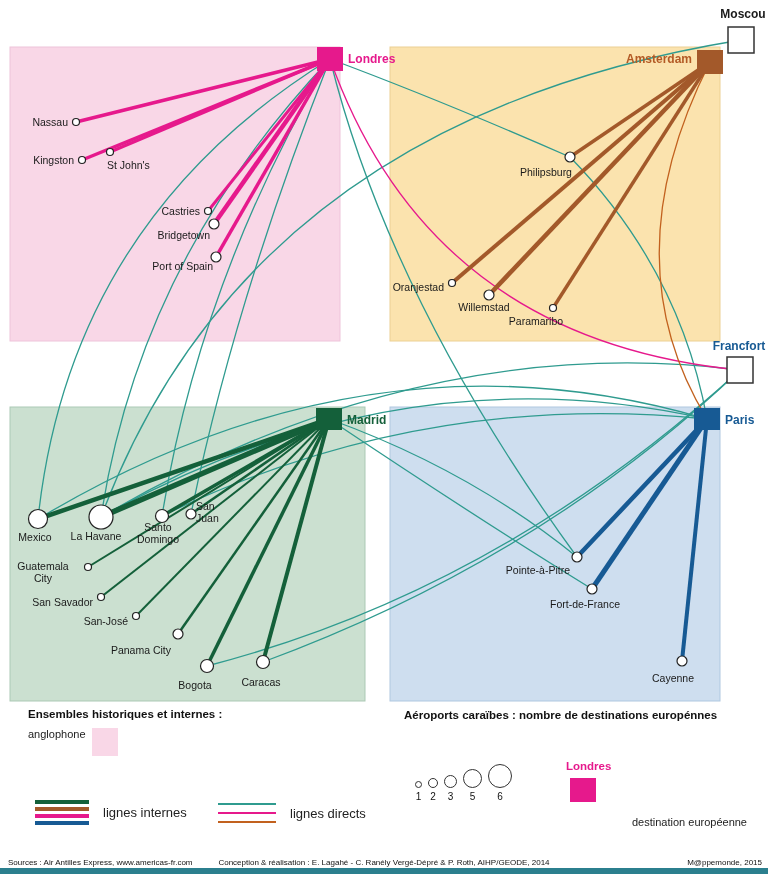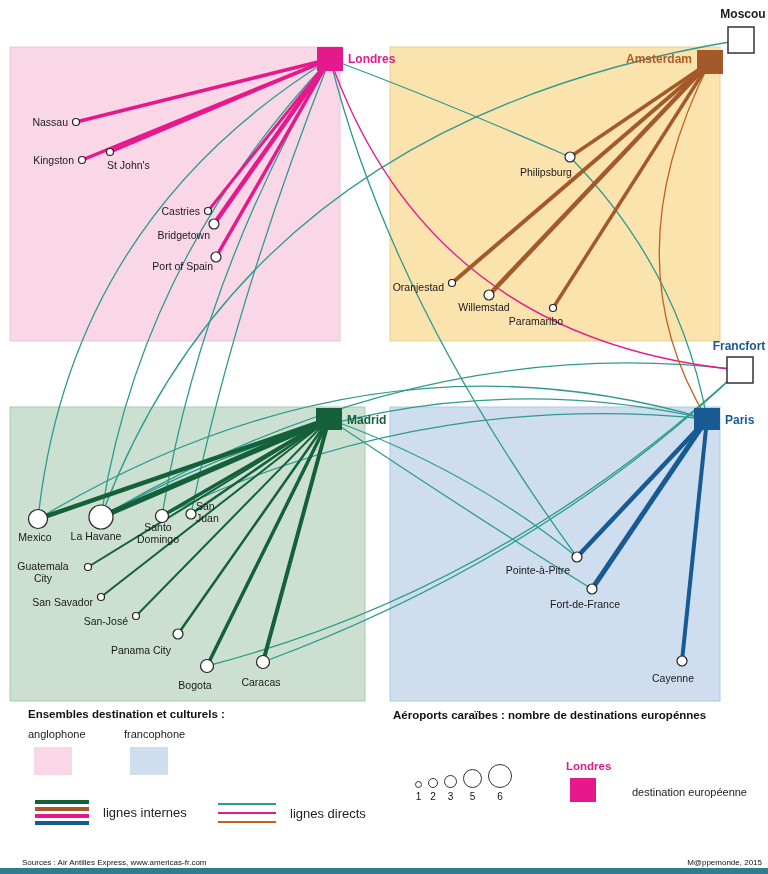--- a/index.html
+++ b/index.html
@@ -3,41 +3,41 @@
 <meta charset="utf-8">
 <style>
   *{box-sizing:border-box}
   body{margin:0;background:#9a9a9a}
   #canvas{position:relative;width:768px;height:874px;background:#ffffff;font-family:"Liberation Sans",sans-serif;overflow:hidden;margin:0 auto}
   #map-svg{position:absolute;left:0;top:0}
   .city-label{font-size:10.5px;fill:#1a1a1a}
   .hub-label{font-size:12px;font-weight:bold}
   .legend-title{position:absolute;font-size:11.5px;font-weight:bold;color:#111}
   #ensembles-title{left:28px;top:708px}
-  #circles-title{left:393px;top:708px;width:330px;line-height:15px}
+  #circles-title{left:404px;top:708px;width:330px;line-height:15px}
   #ensembles-row{position:absolute;left:28px;top:728px;display:flex;gap:6px}
-  .ens-item{display:flex;flex-direction:column;width:90px}
+  .ens-item{display:flex;flex-direction:row;width:90px}
   .ens-label{font-size:11px;color:#222;margin-bottom:7px;white-space:nowrap}
   .ens-swatch{width:38px;height:28px;margin-left:6px}
   .lines-block{position:absolute;display:flex;align-items:center;gap:14px}
   #lignes-internes{left:35px;top:800px}
   #lignes-externes{left:218px;top:801px}
   .lines-stack{display:flex;flex-direction:column;gap:3px}
   .line-thick{width:54px;height:4px}
   .line-thin{width:58px;height:2px;margin:2px 0}
   .lines-label{font-size:13px;color:#222;white-space:nowrap}
   #circle-row{position:absolute;left:415px;top:764px;display:flex;align-items:flex-end;gap:6px}
   .circ-item{display:flex;flex-direction:column;align-items:center}
   .circ{border:1px solid #333;border-radius:50%;background:#fff}
   .circ-num{font-size:10px;margin-top:3px;color:#111}
   #londres-label{position:absolute;left:566px;top:760px;font-weight:bold;font-size:11.5px}
   #dest-square{position:absolute;left:570px;top:778px;width:26px;height:24px}
-  #dest-text{position:absolute;left:632px;top:786px;font-size:11px;color:#222}
+  #dest-text{position:absolute;left:632px;top:816px;font-size:11px;color:#222}
   .footer-text{position:absolute;font-size:8px;color:#111;top:858px;white-space:nowrap}
-  #footer-sources{left:22px}
+  #footer-sources{left:8px}
   #footer-credits{left:50%;transform:translateX(-50%)}
   #footer-journal{right:6px}
   #footer-bar{position:absolute;left:0;top:868px;width:768px;height:6px}
 </style>
 </head>
 <body>
 
 <div id="canvas">
   <svg id="map-svg" width="768" height="874" viewBox="0 0 768 874">
       <g>
@@ -148,30 +148,26 @@
         <text x="128" y="625" text-anchor="end" class="city-label"><tspan x="128" dy="0">San-José</tspan></text>
         <text x="171" y="654" text-anchor="end" class="city-label"><tspan x="171" dy="0">Panama City</tspan></text>
         <text x="195" y="689" text-anchor="middle" class="city-label"><tspan x="195" dy="0">Bogota</tspan></text>
         <text x="261" y="686" text-anchor="middle" class="city-label"><tspan x="261" dy="0">Caracas</tspan></text>
         <text x="570" y="574" text-anchor="end" class="city-label"><tspan x="570" dy="0">Pointe-à-Pitre</tspan></text>
         <text x="585" y="608" text-anchor="middle" class="city-label"><tspan x="585" dy="0">Fort-de-France</tspan></text>
         <text x="673" y="682" text-anchor="middle" class="city-label"><tspan x="673" dy="0">Cayenne</tspan></text>
       </g>
     </svg>
 
-  <div id="ensembles-title" class="legend-title">Ensembles destination et culturels :</div>
+  <div id="ensembles-title" class="legend-title">Ensembles historiques et internes :</div>
 
   <div id="ensembles-row">
       <div class="ens-item">
         <div class="ens-label">anglophone</div>
         <div class="ens-swatch" style="background: rgb(249, 215, 231);"></div>
-      </div>
-      <div class="ens-item">
-        <div class="ens-label">francophone</div>
-        <div class="ens-swatch" style="background: rgb(206, 222, 239);"></div>
       </div>
     </div>
 
   <div id="lignes-internes" class="lines-block">
     <div class="lines-stack" id="internes-lines">
         <div class="line-thick" style="background: rgb(20, 96, 58);"></div>
         <div class="line-thick" style="background: rgb(163, 89, 42);"></div>
         <div class="line-thick" style="background: rgb(230, 25, 140);"></div>
         <div class="line-thick" style="background: rgb(23, 90, 148);"></div>
       </div>
@@ -212,15 +208,16 @@
         <div class="circ" style="width: 24px; height: 24px;"></div>
         <div class="circ-num">6</div>
       </div>
     </div>
 
   <span id="londres-label" style="color: rgb(230, 25, 140);">Londres</span>
   <div id="dest-square" style="background: rgb(230, 25, 140);"></div>
   <span id="dest-text">destination européenne</span>
 
   <span id="footer-sources" class="footer-text">Sources : Air Antilles Express, www.americas-fr.com</span>
+  <span id="footer-credits" class="footer-text">Conception &amp; réalisation : E. Lagahé - C. Ranély Vergé-Dépré &amp; P. Roth, AIHP/GEODE, 2014</span>
   <span id="footer-journal" class="footer-text">M@ppemonde, 2015</span>
   <div id="footer-bar" style="background: rgb(43, 127, 142);"></div>
 </div>
 
 </body></html>

